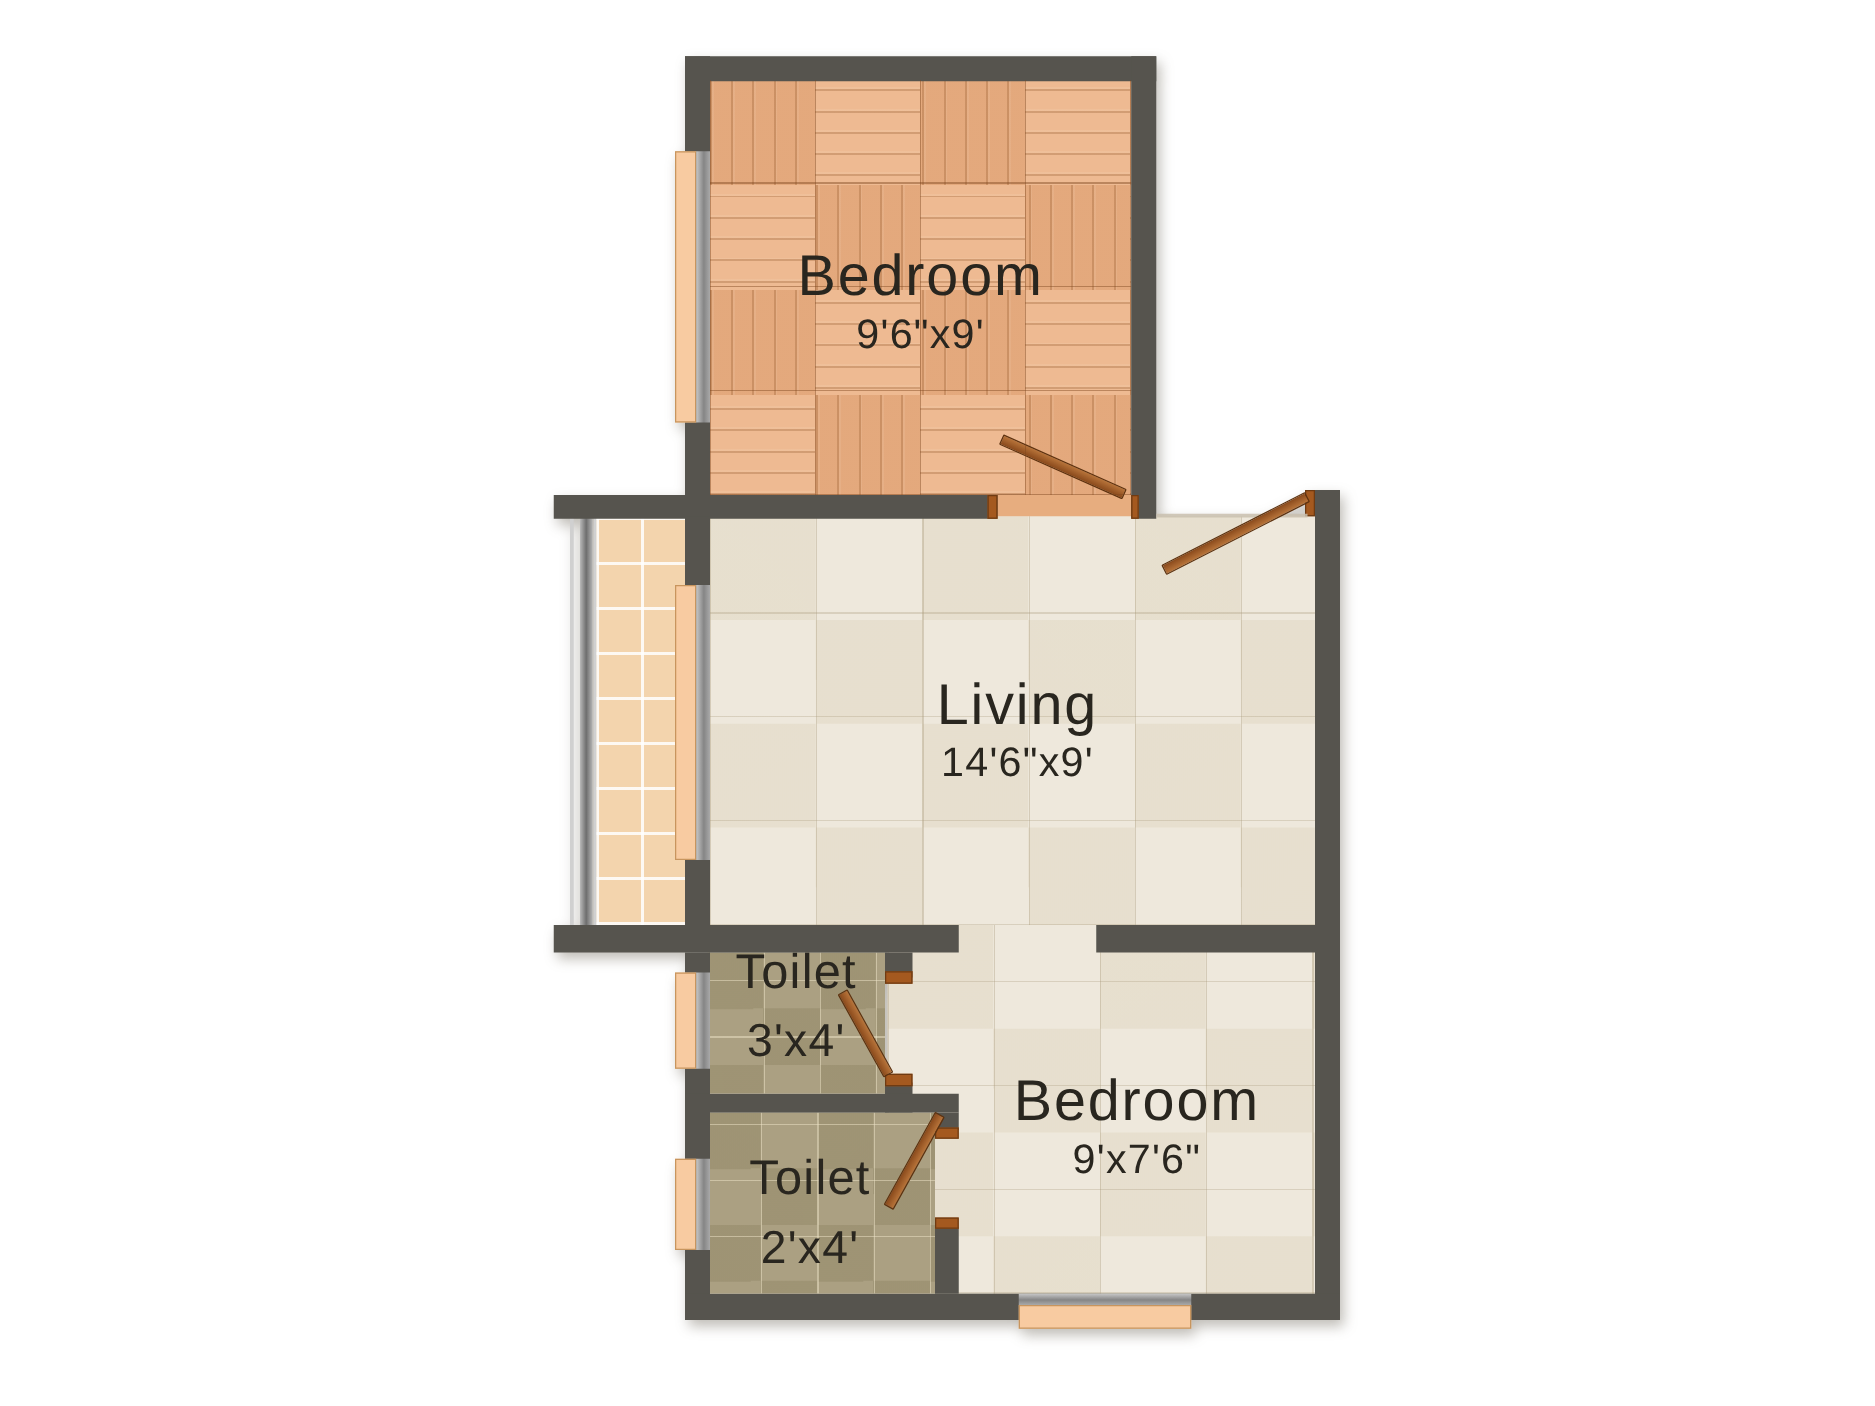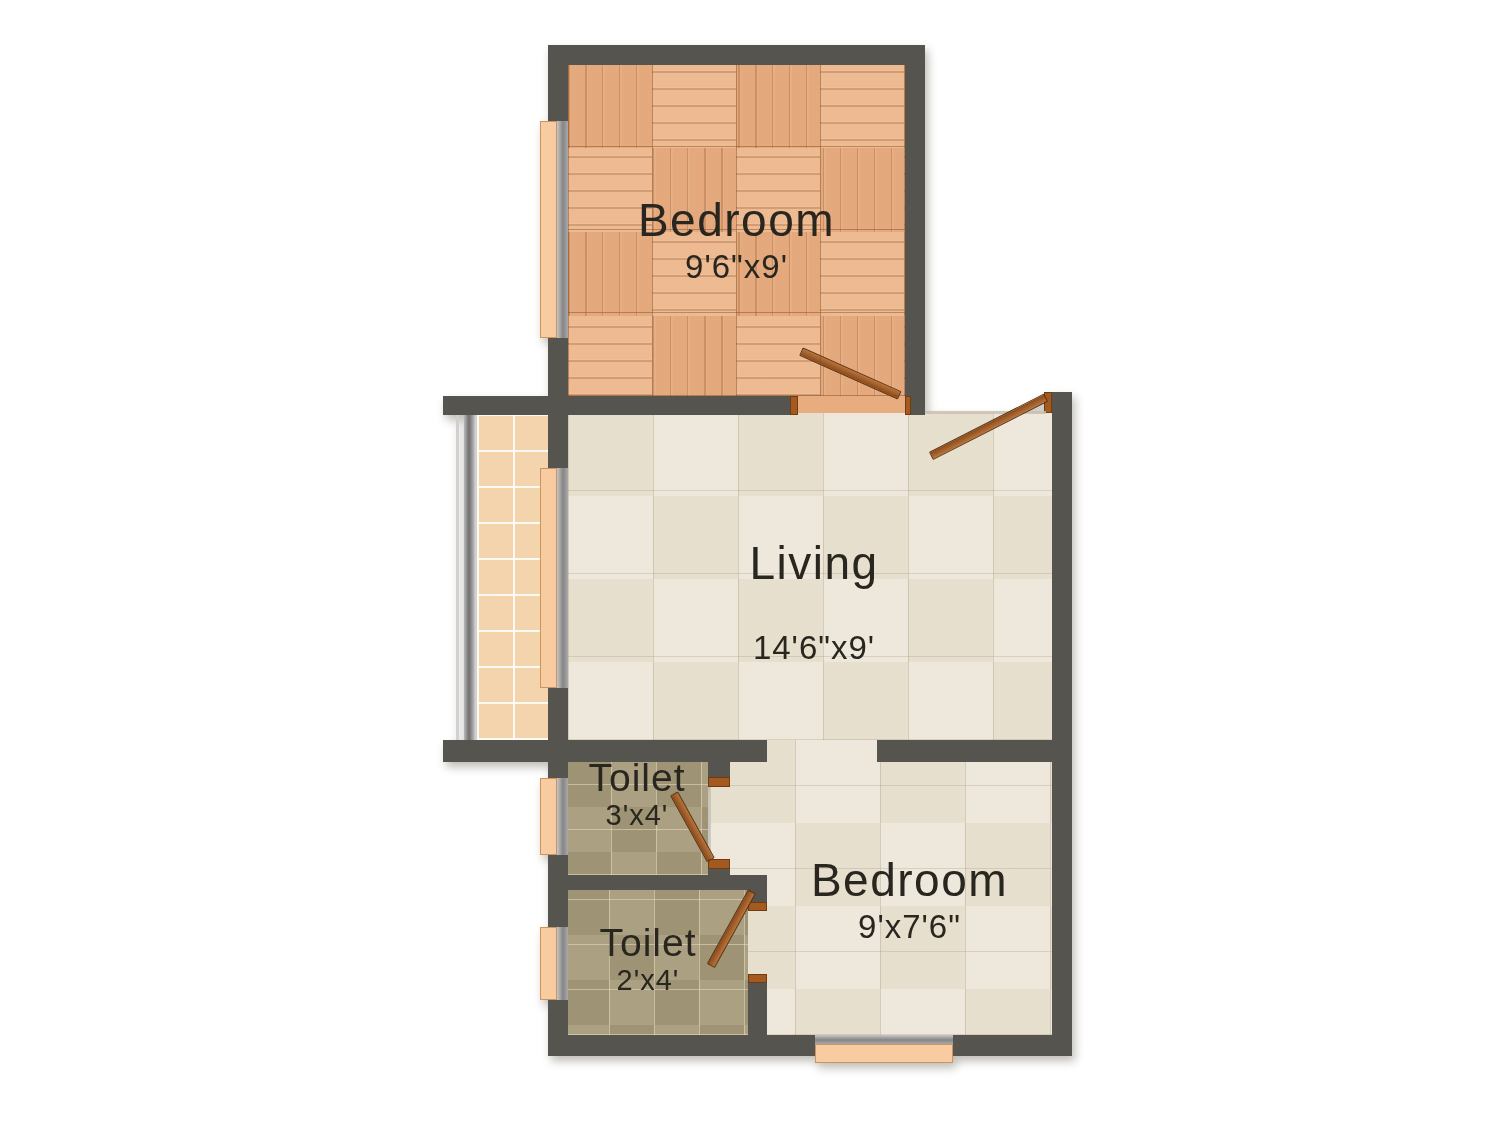--- a/index.html
+++ b/index.html
@@ -60,21 +60,21 @@
   .rail-line{position:absolute;background:#d0d0d0;}
   .rail-bar{position:absolute;background:linear-gradient(90deg,#b9b9b9,#6e6e6e 50%,#b3b3b3);}
   .thresh-line{position:absolute;background:rgba(201,192,174,.85);}
 
   
   .room-label{position:absolute;display:flex;flex-direction:column;align-items:center;
     color:#29261f;z-index:5;line-height:1.08;}
   .room-name{font-size:46px;letter-spacing:1.5px;}
   .room-dims{font-size:33px;letter-spacing:1px;margin-top:3px;}
   .room-label.small .room-name{font-size:39px;letter-spacing:1px;}
-  .room-label.small .room-dims{font-size:29px;margin-top:1px;text-align:center;}
+  .room-label.small .room-dims{font-size:37px;margin-top:14px;text-align:center;}
 </style>
 </head>
 <body>
 
 <div class="stage">
   <div class="plan">
 
     <div class="floor parquet" style="left:568px;top:64px;width:337px;height:332px;">
       <div class="gridlines"></div>
     </div>
@@ -137,21 +137,21 @@
     <div class="leaf" style="left:801px;top:347px;width:108px;transform:rotate(24deg);"></div>
     <div class="leaf" style="left:1046px;top:393px;width:129px;transform:rotate(153deg);"></div>
     <div class="leaf" style="left:674px;top:789px;width:76px;transform:rotate(61deg);"></div>
     <div class="leaf" style="left:752px;top:887px;width:85px;transform:rotate(119deg);"></div>
 
     <div class="room-label" style="left:568px;top:196px;width:337px;">
       <span class="room-name">Bedroom</span>
       <span class="room-dims">9'6"x9'</span>
     </div>
 
-    <div class="room-label" style="left:568px;top:539px;width:492px;gap:38px;">
+    <div class="room-label" style="left:568px;top:539px;width:492px;">
       <span class="room-name">Living</span>
       <span class="room-dims">14'6"x9'</span>
     </div>
 
     <div class="room-label small" style="left:566px;top:757px;width:142px;">
       <span class="room-name">Toilet</span>
       <span class="room-dims">3'x4'</span>
     </div>
 
     <div class="room-label small" style="left:564px;top:922px;width:168px;">

